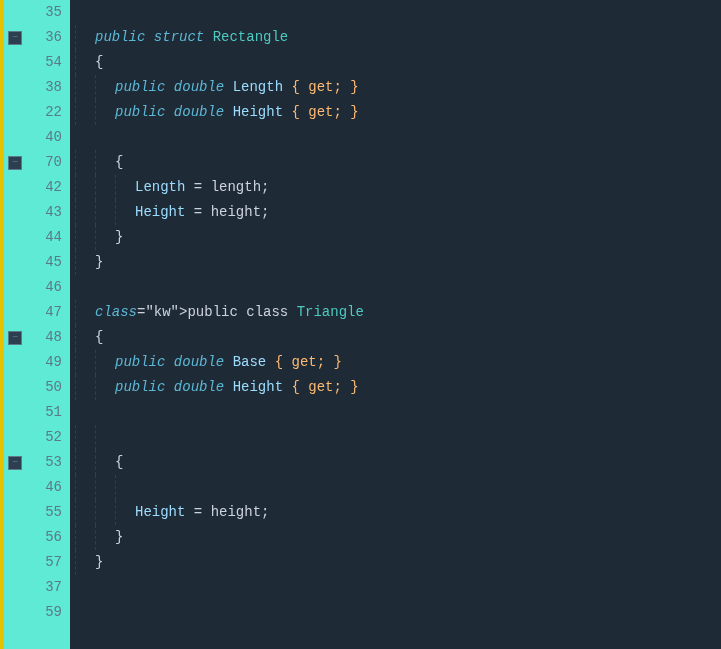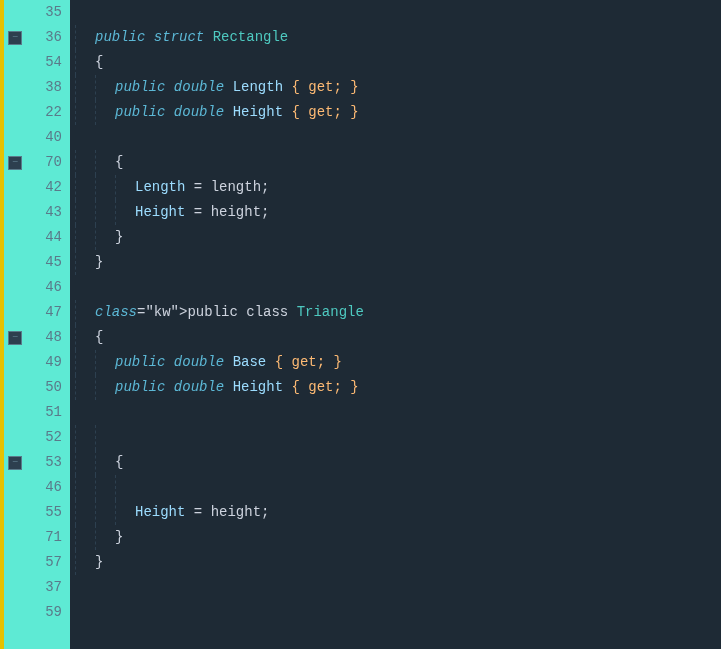--- a/index.html
+++ b/index.html
@@ -182,21 +182,21 @@
           <div class="collapse-btn">−</div>
           <span class="num-text">53</span>
         </div>
         <div class="line-num">
           <span class="num-text">46</span>
         </div>
         <div class="line-num">
           <span class="num-text">55</span>
         </div>
         <div class="line-num">
-          <span class="num-text">71</span>
+          <span class="num-text">56</span>
         </div>
         <div class="line-num">
           <span class="num-text">57</span>
         </div>
         <div class="line-num">
           <span class="num-text">37</span>
         </div>
         <div class="line-num">
           <span class="num-text">59</span>
         </div>

